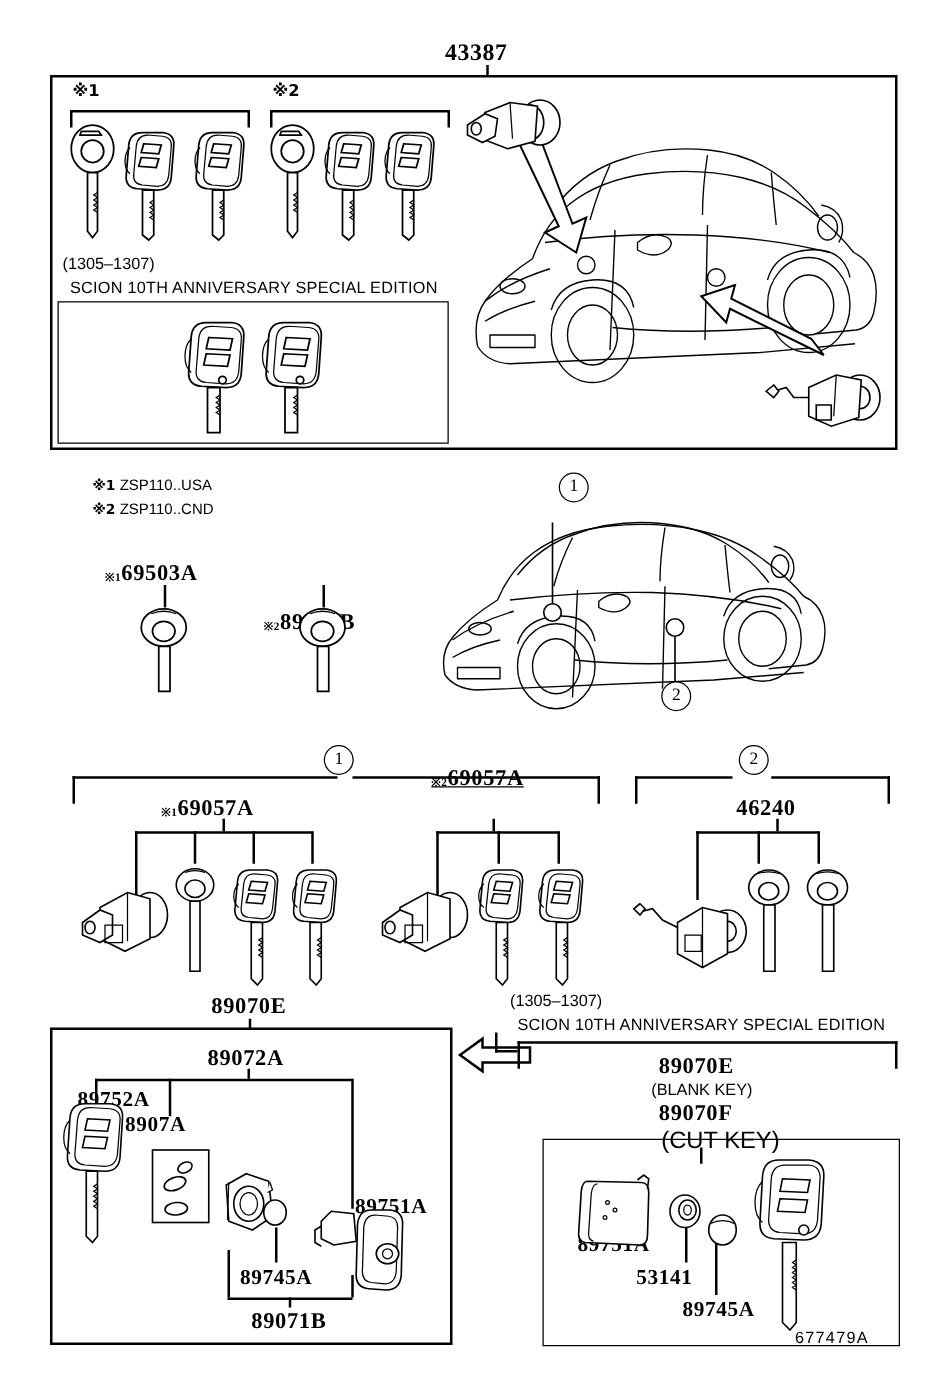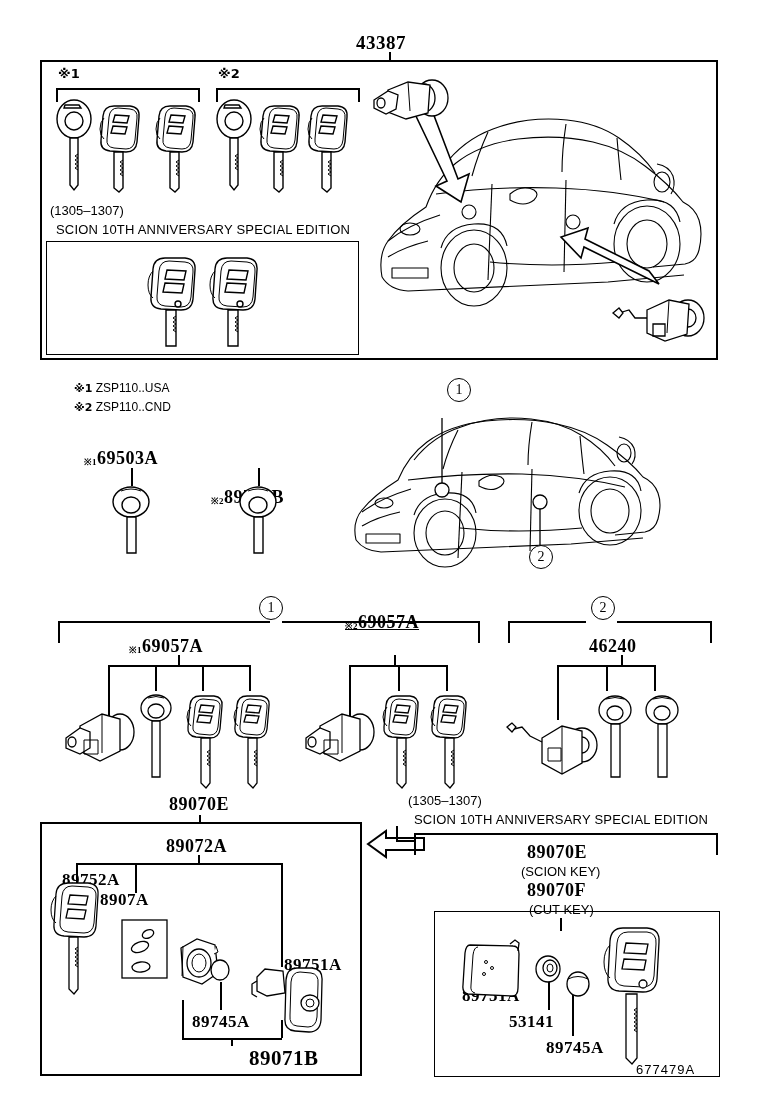--- a/index.html
+++ b/index.html
@@ -420,21 +420,21 @@
 <div class="hline1" style="left:76px;top:863px;width:206px;"></div>
 <div class="vline1" style="left:76px;top:863px;height:20px;"></div>
 <div class="vline1" style="left:135px;top:863px;height:30px;"></div>
 <div class="vline1" style="left:281px;top:863px;height:104px;"></div>
 <div class="vline1" style="left:198px;top:855px;height:8px;"></div>
 
 <div class="pn" style="left:62px;top:870px;font-size:17px;">89752A</div>
 <div class="pn" style="left:100px;top:890px;font-size:17px;font-family:Liberation Serif, serif;">8907A</div>
 <div class="pn" style="left:284px;top:955px;font-size:17px;">89751A</div>
 <div class="pn" style="left:192px;top:1012px;font-size:17px;">89745A</div>
-<div class="pn" style="left:201px;top:1046px;font-size:21px;margin-left:48px;">89071B</div>
+<div class="pn" style="left:201px;top:1046px;font-size:18px;">89071B</div>
 
 <div class="hline1" style="left:182px;top:1038px;width:100px;"></div>
 <div class="vline1" style="left:182px;top:1000px;height:38px;"></div>
 <div class="vline1" style="left:281px;top:1020px;height:18px;"></div>
 <div class="vline1" style="left:231px;top:1038px;height:8px;"></div>
 <div class="vline1" style="left:220px;top:982px;height:28px;"></div>
 <div class="vline1" style="left:309px;top:972px;height:12px;"></div>
 
 <svg style="left:48px;top:875px;" width="310" height="165" viewBox="0 0 310 165">
 
@@ -487,23 +487,23 @@
 <div class="note" style="left:408px;top:793px;font-size:13px;">(1305–1307)</div>
 <div class="note" style="left:414px;top:812px;font-size:13px;letter-spacing:.2px;">SCION 10TH ANNIVERSARY SPECIAL EDITION</div>
 
 <div class="hline" style="left:414px;top:833px;width:304px;"></div>
 <div class="vline" style="left:414px;top:833px;height:22px;"></div>
 <div class="vline" style="left:716px;top:833px;height:22px;"></div>
 <div class="hline" style="left:396px;top:840px;width:18px;"></div>
 <div class="vline" style="left:396px;top:826px;height:16px;"></div>
 
 <div class="pn" style="left:527px;top:842px;font-size:18px;">89070E</div>
-<div class="note" style="left:521px;top:864px;font-size:13px;">(SCION KEY)</div>
+<div class="note" style="left:521px;top:864px;font-size:13px;">(BLANK KEY)</div>
 <div class="pn" style="left:527px;top:880px;font-size:18px;">89070F</div>
-<div class="note" style="left:529px;top:902px;font-size:13px;">(CUT KEY)</div>
+<div class="note" style="left:529px;top:902px;font-size:19px;">(CUT KEY)</div>
 <div class="vline1" style="left:560px;top:918px;height:13px;"></div>
 
 <div class="boxthin" style="left:434px;top:911px;width:286px;height:166px;"></div>
 
 <div class="pn" style="left:462px;top:986px;font-size:17px;">89751A</div>
 <div class="pn" style="left:509px;top:1012px;font-size:17px;">53141</div>
 <div class="pn" style="left:546px;top:1038px;font-size:17px;">89745A</div>
 
 <div class="vline1" style="left:487px;top:962px;height:22px;"></div>
 <div class="vline1" style="left:548px;top:960px;height:50px;"></div>

